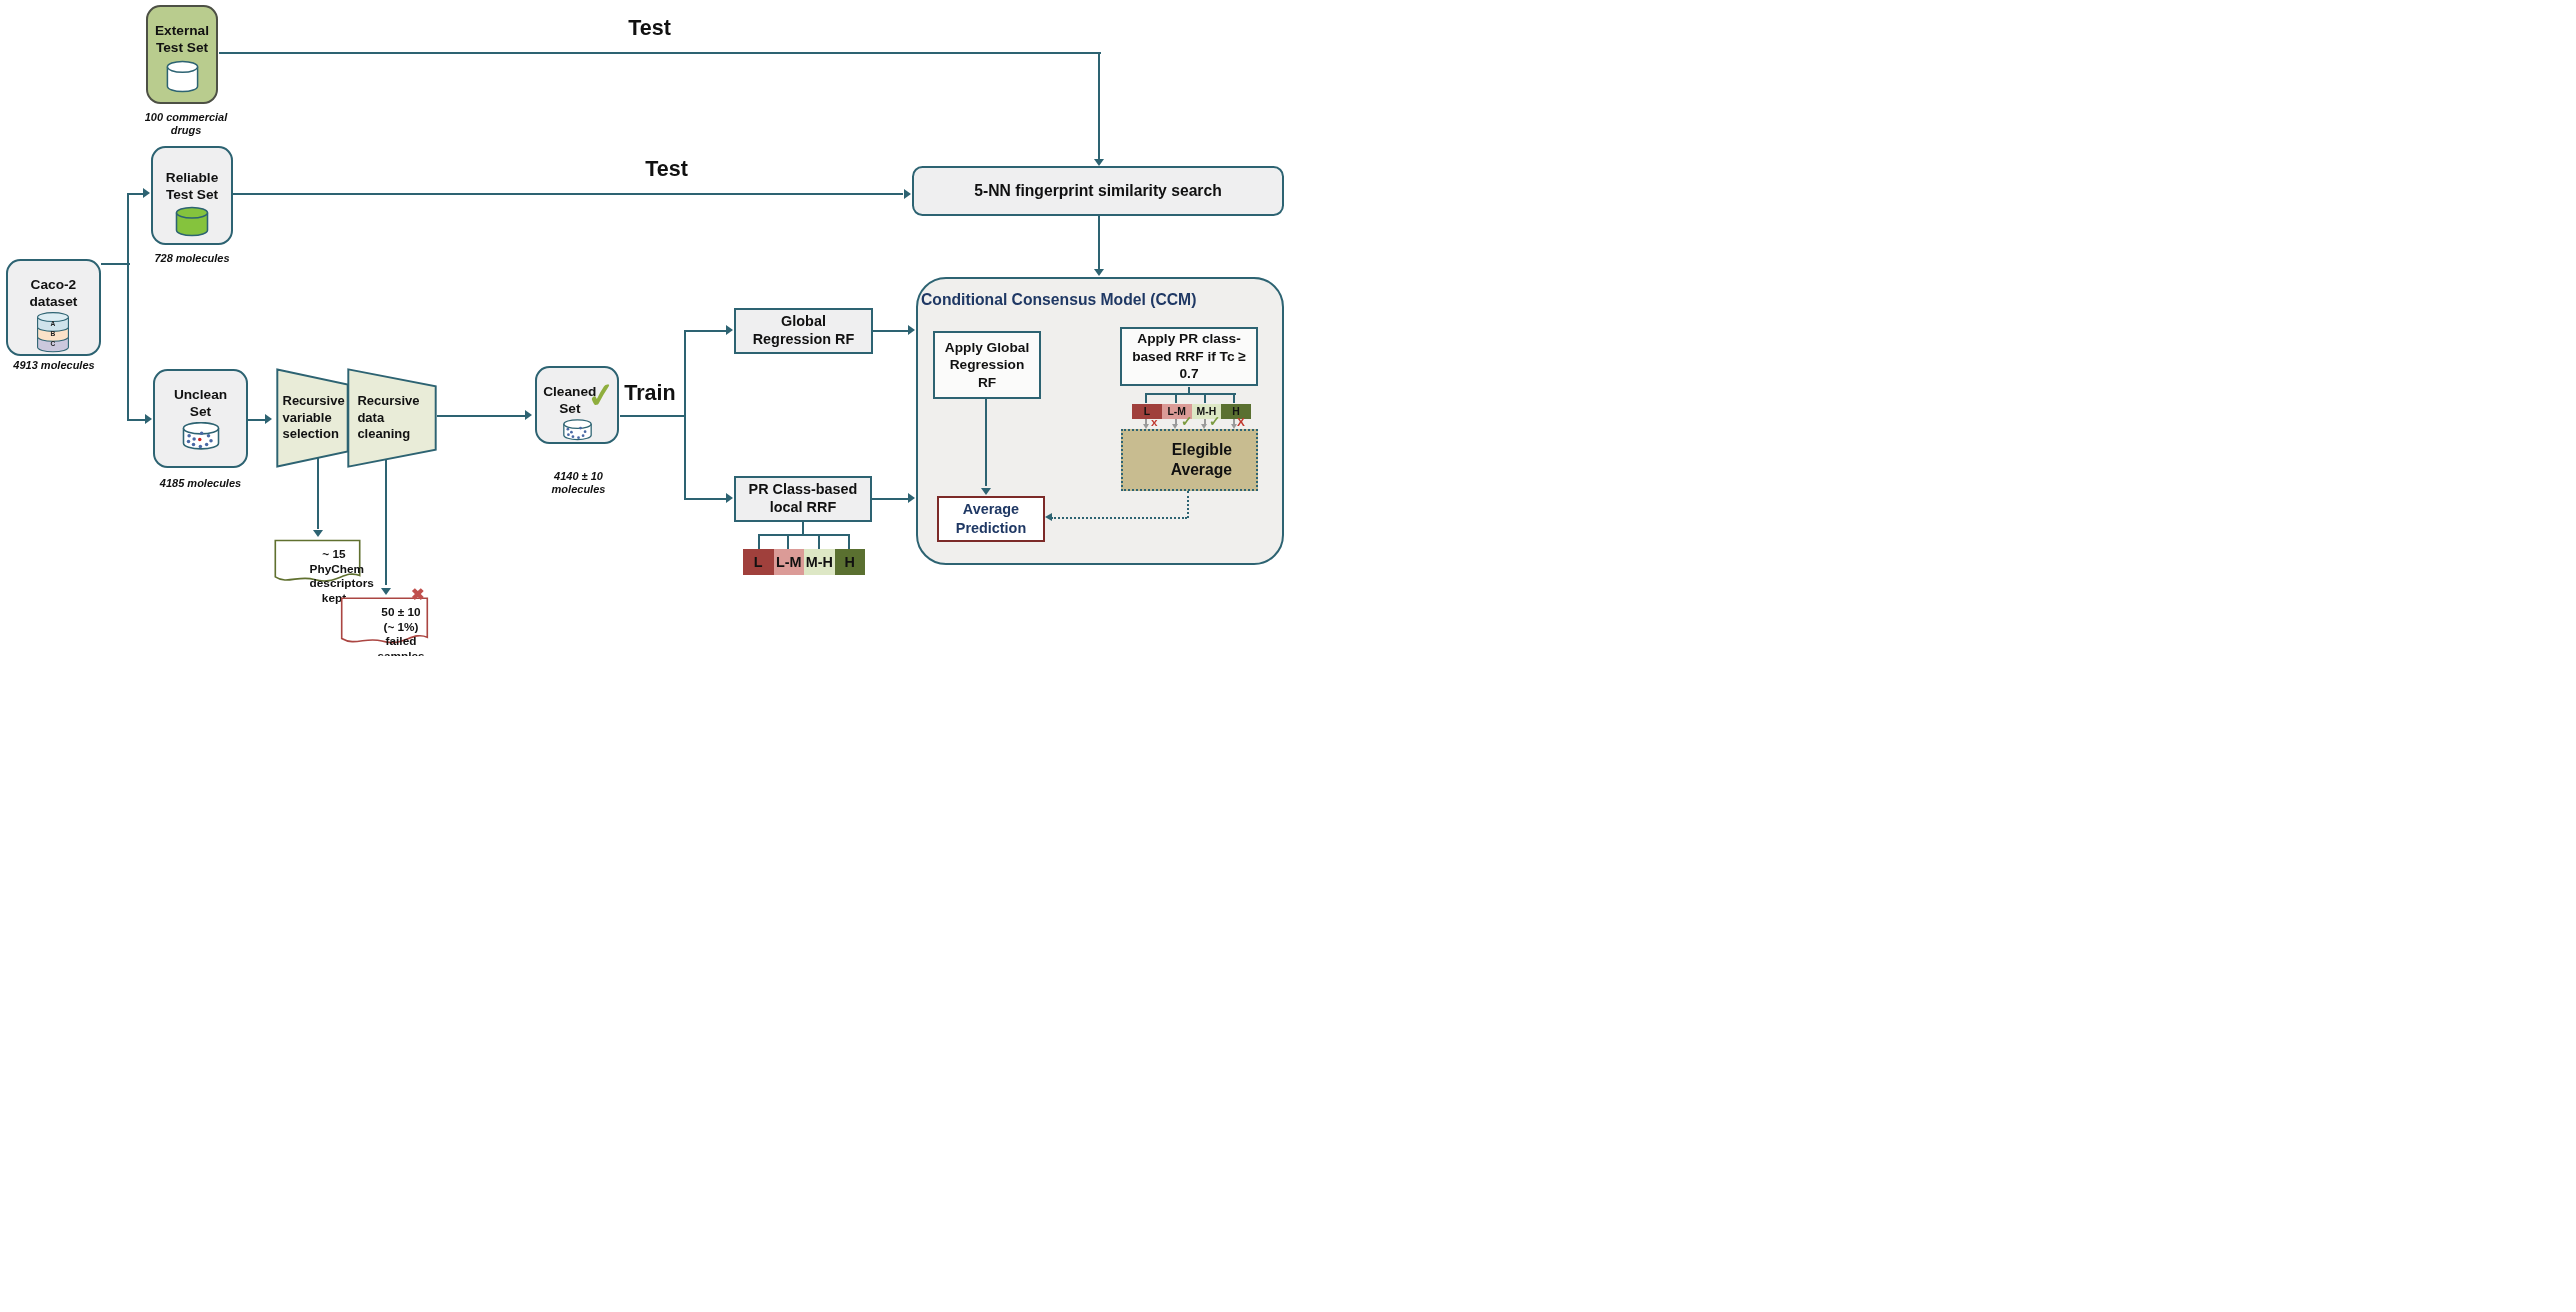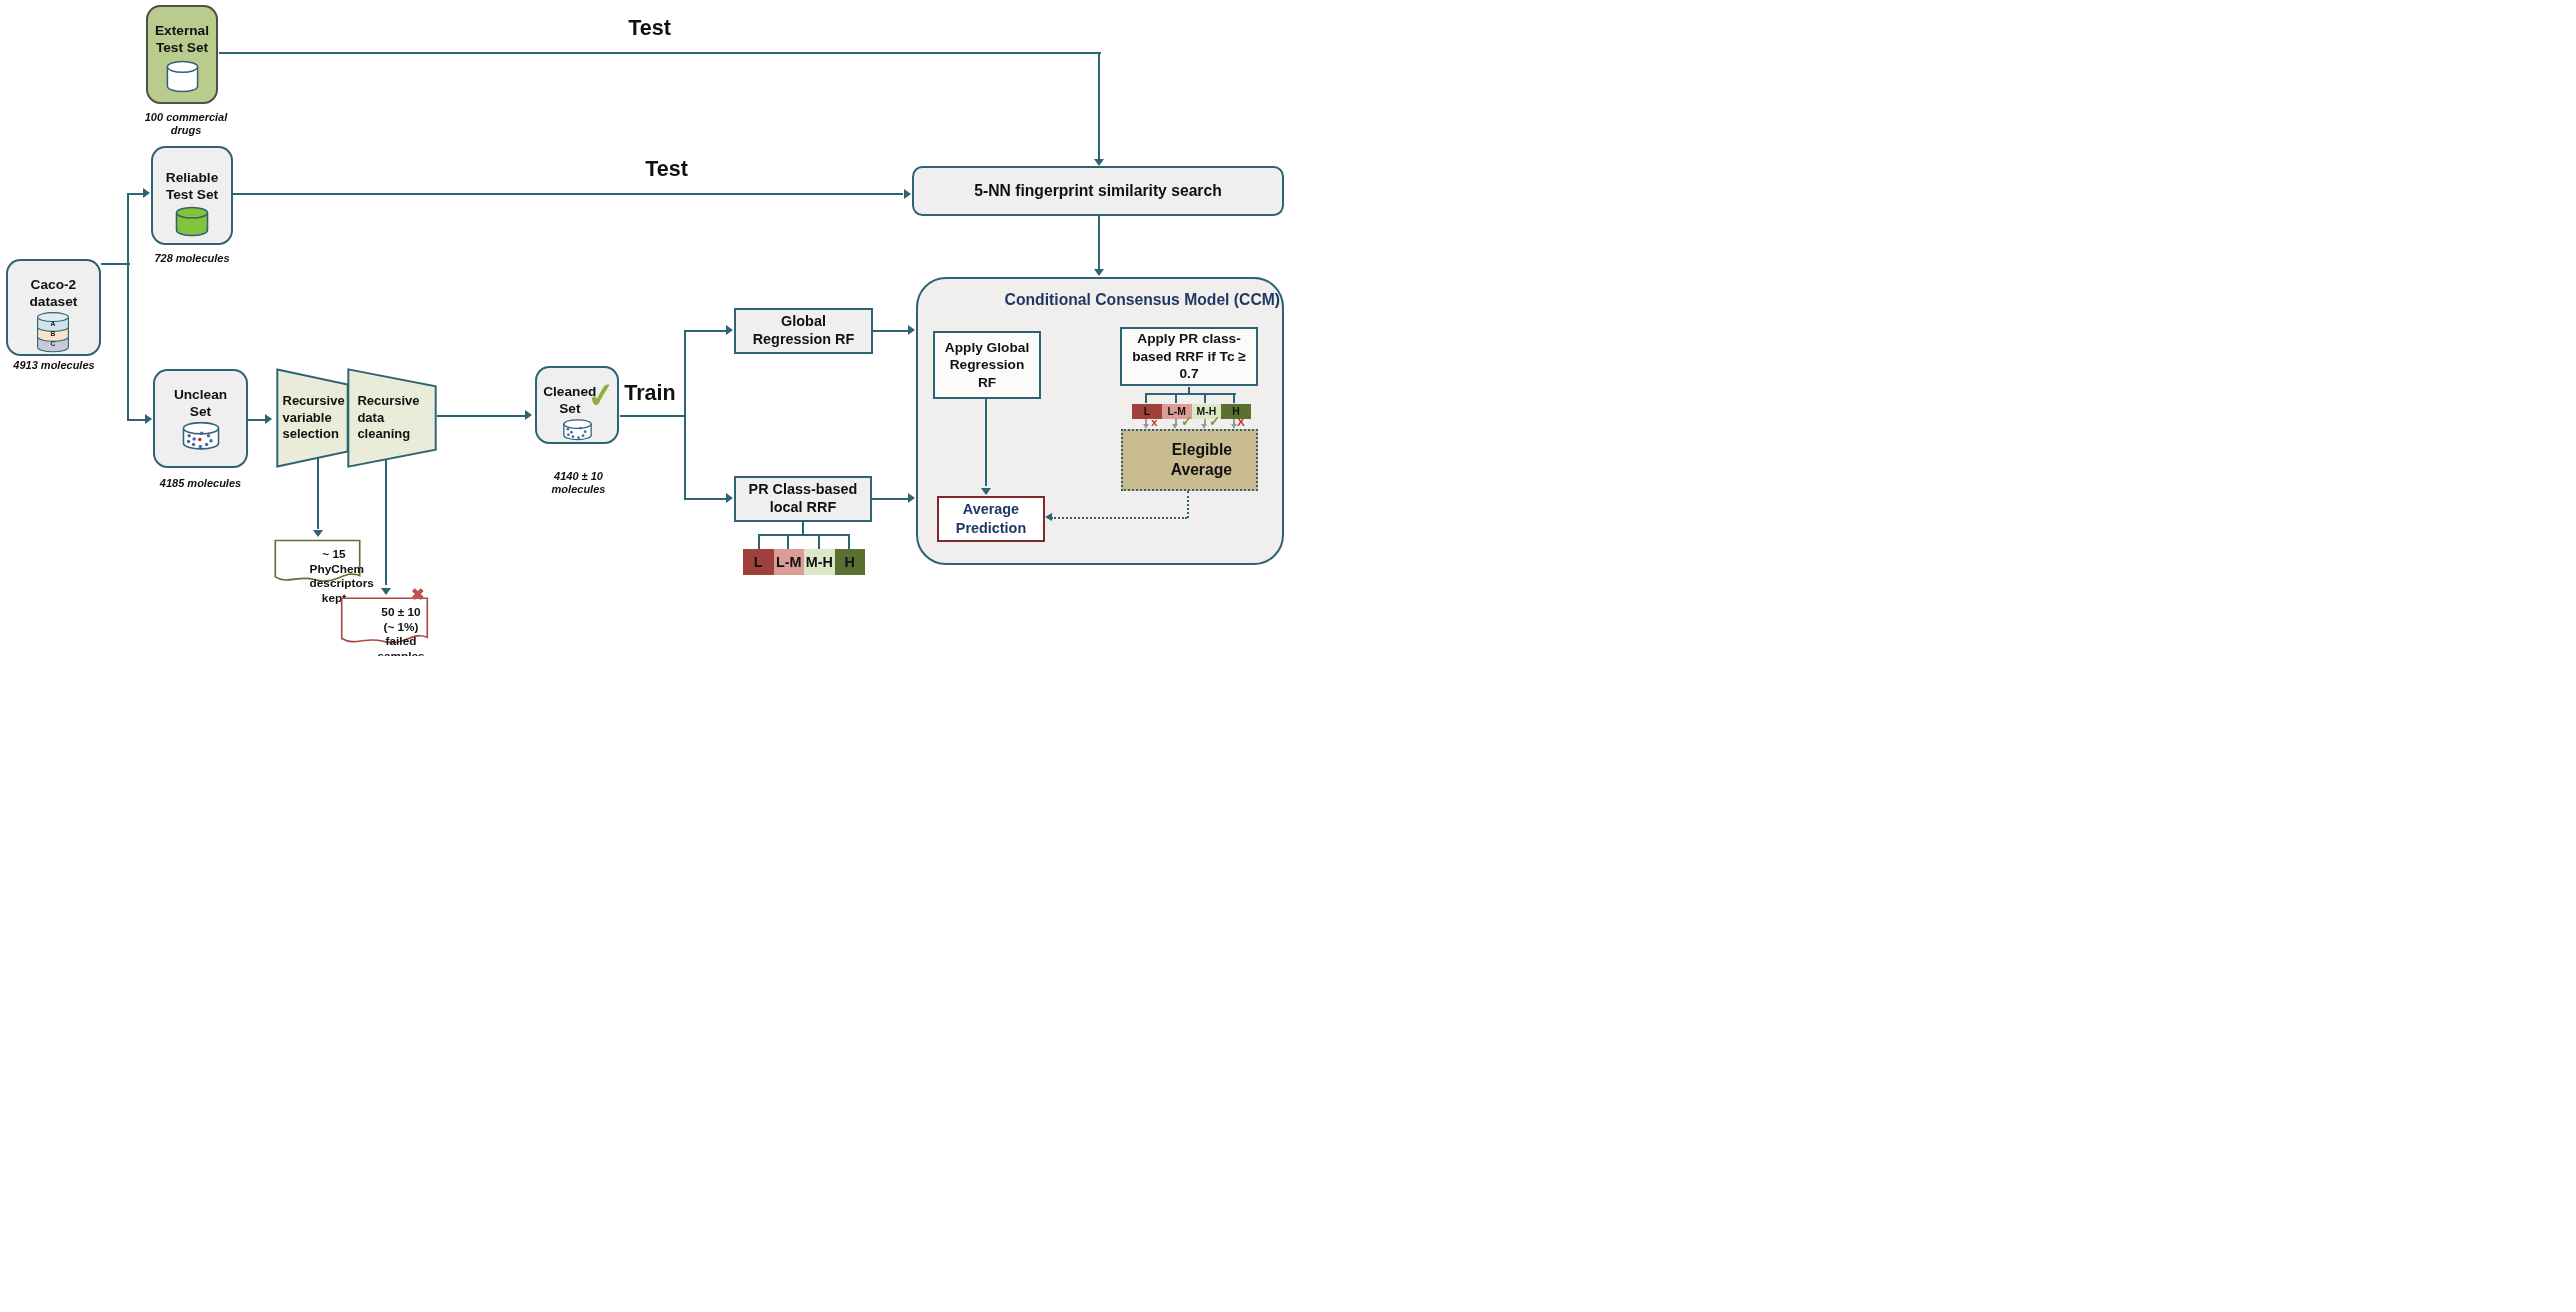--- a/index.html
+++ b/index.html
@@ -37,21 +37,21 @@
   .banner{position:absolute;}
   .banner .t{position:absolute;left:2.6px;right:2.6px;top:7.8px;font-weight:bold;font-size:11.8px;line-height:1.25;text-align:center;color:#111;margin-left:33px;}
 
   .classrow{position:absolute;display:flex;}
   .classrow .cell{flex:1;display:flex;align-items:center;justify-content:center;
                   font-weight:bold;color:#111;}
   .row-large .cell{font-size:14.4px;}
   .row-small .cell{font-size:10.4px;}
 
   .ccm{position:absolute;border:2px solid var(--teal);border-radius:30px;background:var(--ccmfill);box-sizing:border-box;}
-  .ccm-title{position:absolute;font-size:15.7px;font-weight:bold;color:var(--navy);text-align:right;}
+  .ccm-title{position:absolute;font-size:15.7px;font-weight:bold;color:var(--navy);text-align:left;}
   .inner-box{position:absolute;border:2px solid var(--teal);background:#fbfbfa;box-sizing:border-box;
              display:flex;align-items:center;justify-content:center;}
   .inner-box .t{font-weight:bold;font-size:13.7px;line-height:1.28;text-align:center;color:#111;}
   .eleg{position:absolute;border:2px dotted var(--teal);background:#c8bc90;box-sizing:border-box;
         display:flex;align-items:center;justify-content:center;}
   .eleg .t{font-weight:bold;font-size:15.7px;line-height:1.25;text-align:right;color:#111;}
   .avg{position:absolute;border:2.6px solid var(--maroon);background:#ffffff;box-sizing:border-box;
        display:flex;align-items:center;justify-content:center;}
   .avg .t{font-weight:bold;font-size:14.4px;line-height:1.3;text-align:center;color:var(--navy);}
 

